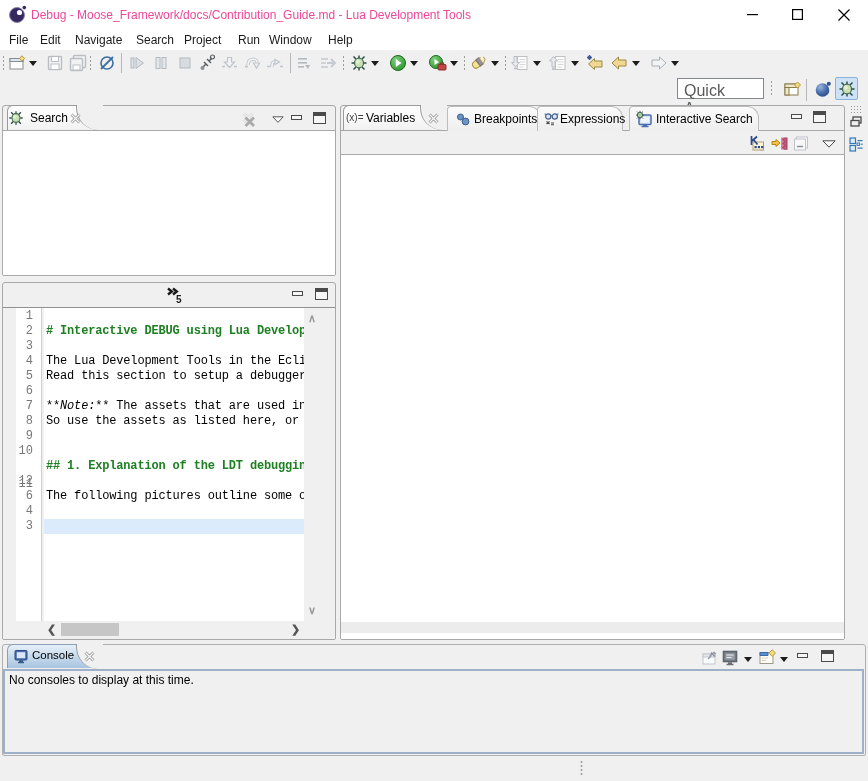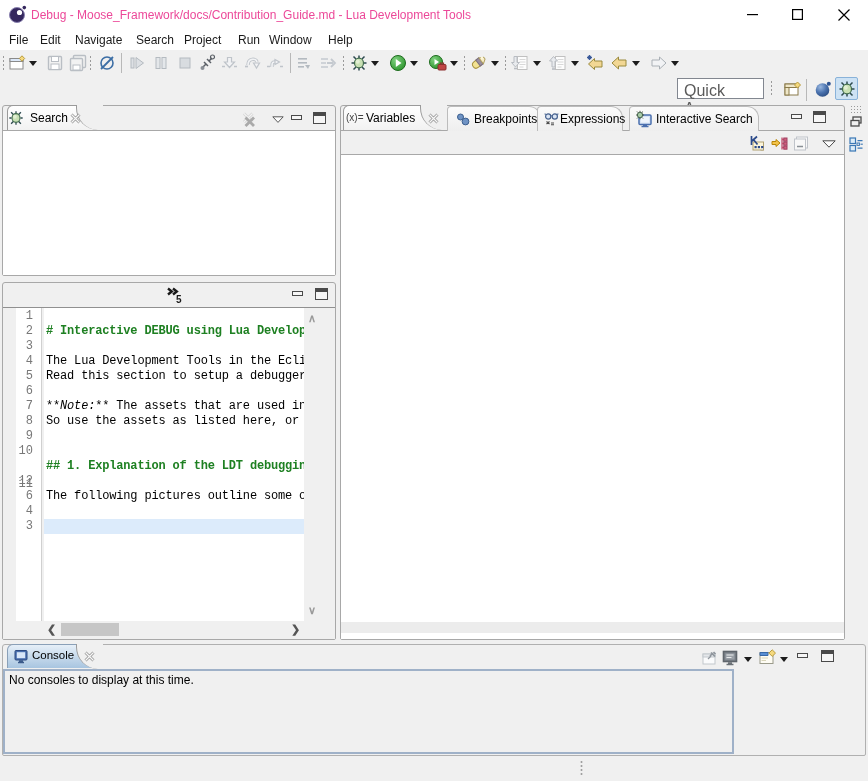--- a/index.html
+++ b/index.html
@@ -42,21 +42,21 @@
 #edit-code { position:absolute; left:41px; top:0; width:260px; height:313px; background:#ffffff; overflow:hidden; }
 .cline { position:absolute; left:2px; font-family:"Liberation Mono",monospace; font-size:12px; letter-spacing:-0.17px; color:#000; white-space:pre; }
 .green { color:#1e8022; font-weight:bold; }
 #cur-line { position:absolute; left:0; top:211px; width:260px; height:15px; background:#dcebfb; }
 #edit-vsb { position:absolute; left:301px; top:0; width:17px; height:313px; background:#f0f0f0; }
 #edit-ovr { position:absolute; left:318px; top:0; width:13px; height:330px; background:#f0f0f0; }
 #edit-hsb { position:absolute; left:41px; top:314px; width:260px; height:16px; background:#f0f0f0; }
 #edit-hsb .thumb { position:absolute; left:17px; top:1px; width:58px; height:13px; background:#c6c6c6; }
 .sbarrow { position:absolute; font-size:11px; color:#555; font-weight:bold; }
 
-#console-box { position:absolute; left:3px; top:669px; width:731px; height:85px; background:#f0f0f0; border:2px solid #9fb1c8; }
+#console-box { position:absolute; left:3px; top:669px; width:861px; height:85px; background:#f0f0f0; border:2px solid #9fb1c8; }
 #console-box span { position:absolute; left:4px; top:2px; font-size:12px; color:#000; }
 
 #rtrim { position:absolute; left:846px; top:104px; width:22px; height:531px; }
 svg { display:block; }
 .icon { position:absolute; }
 </style>
 </head>
 <body>
 <div id="win">
 

